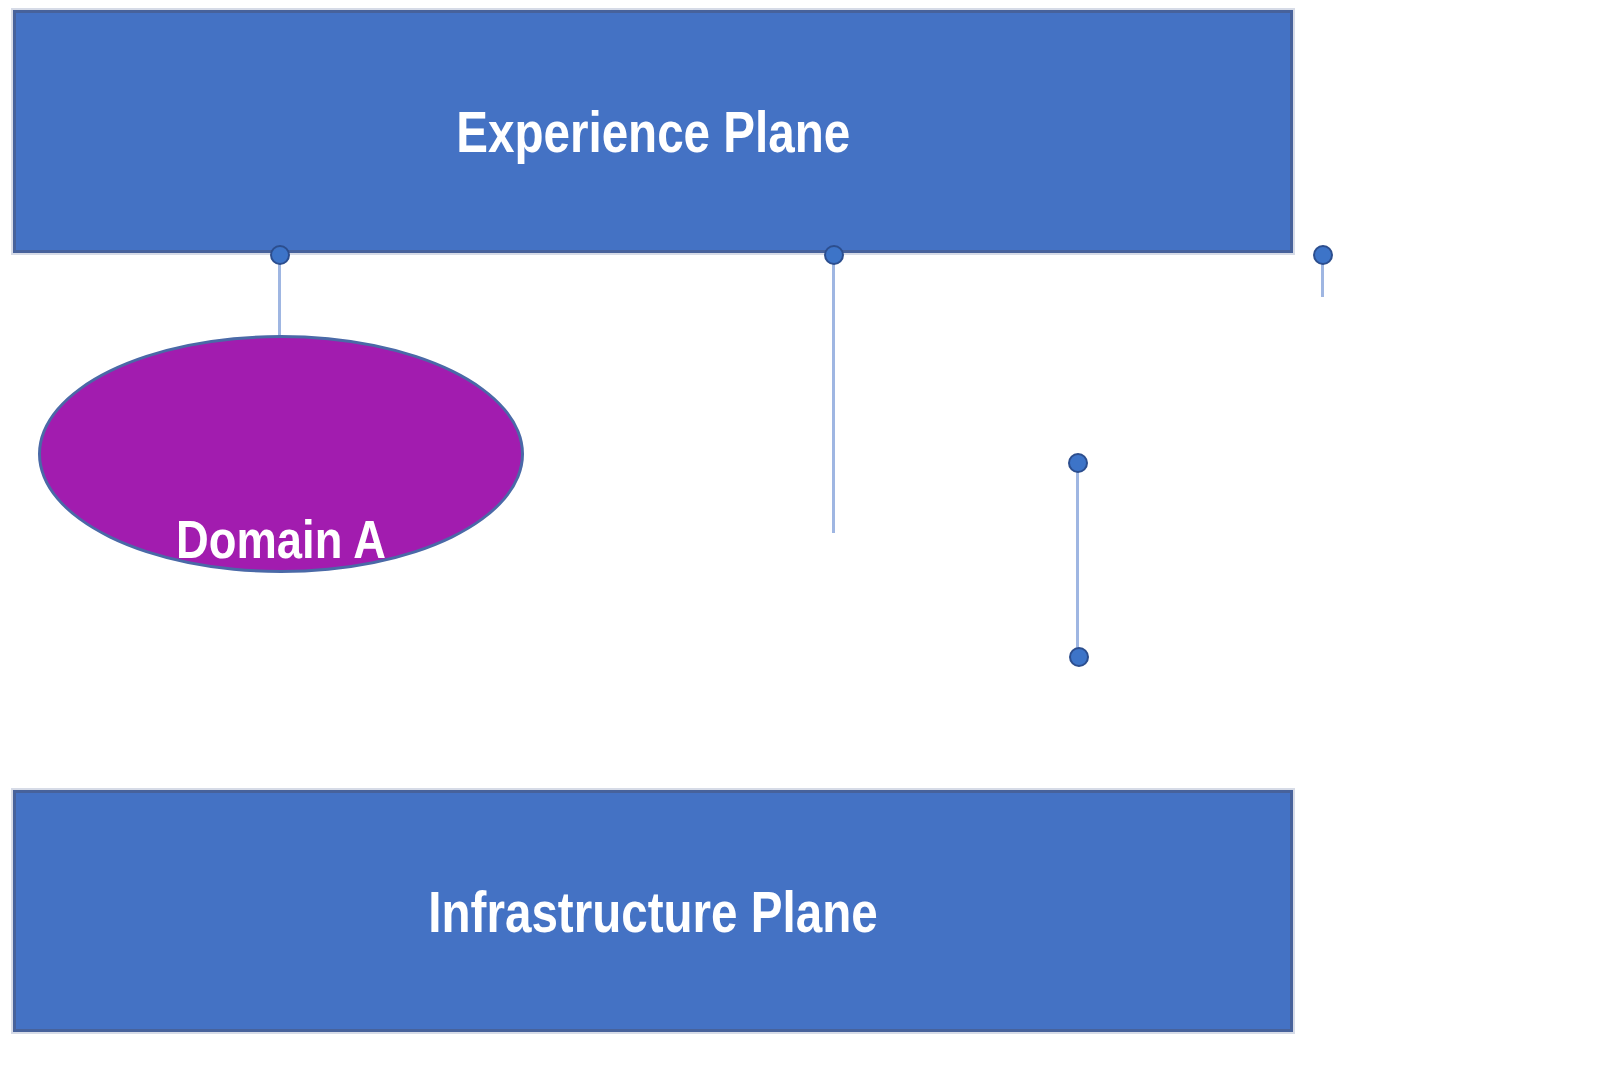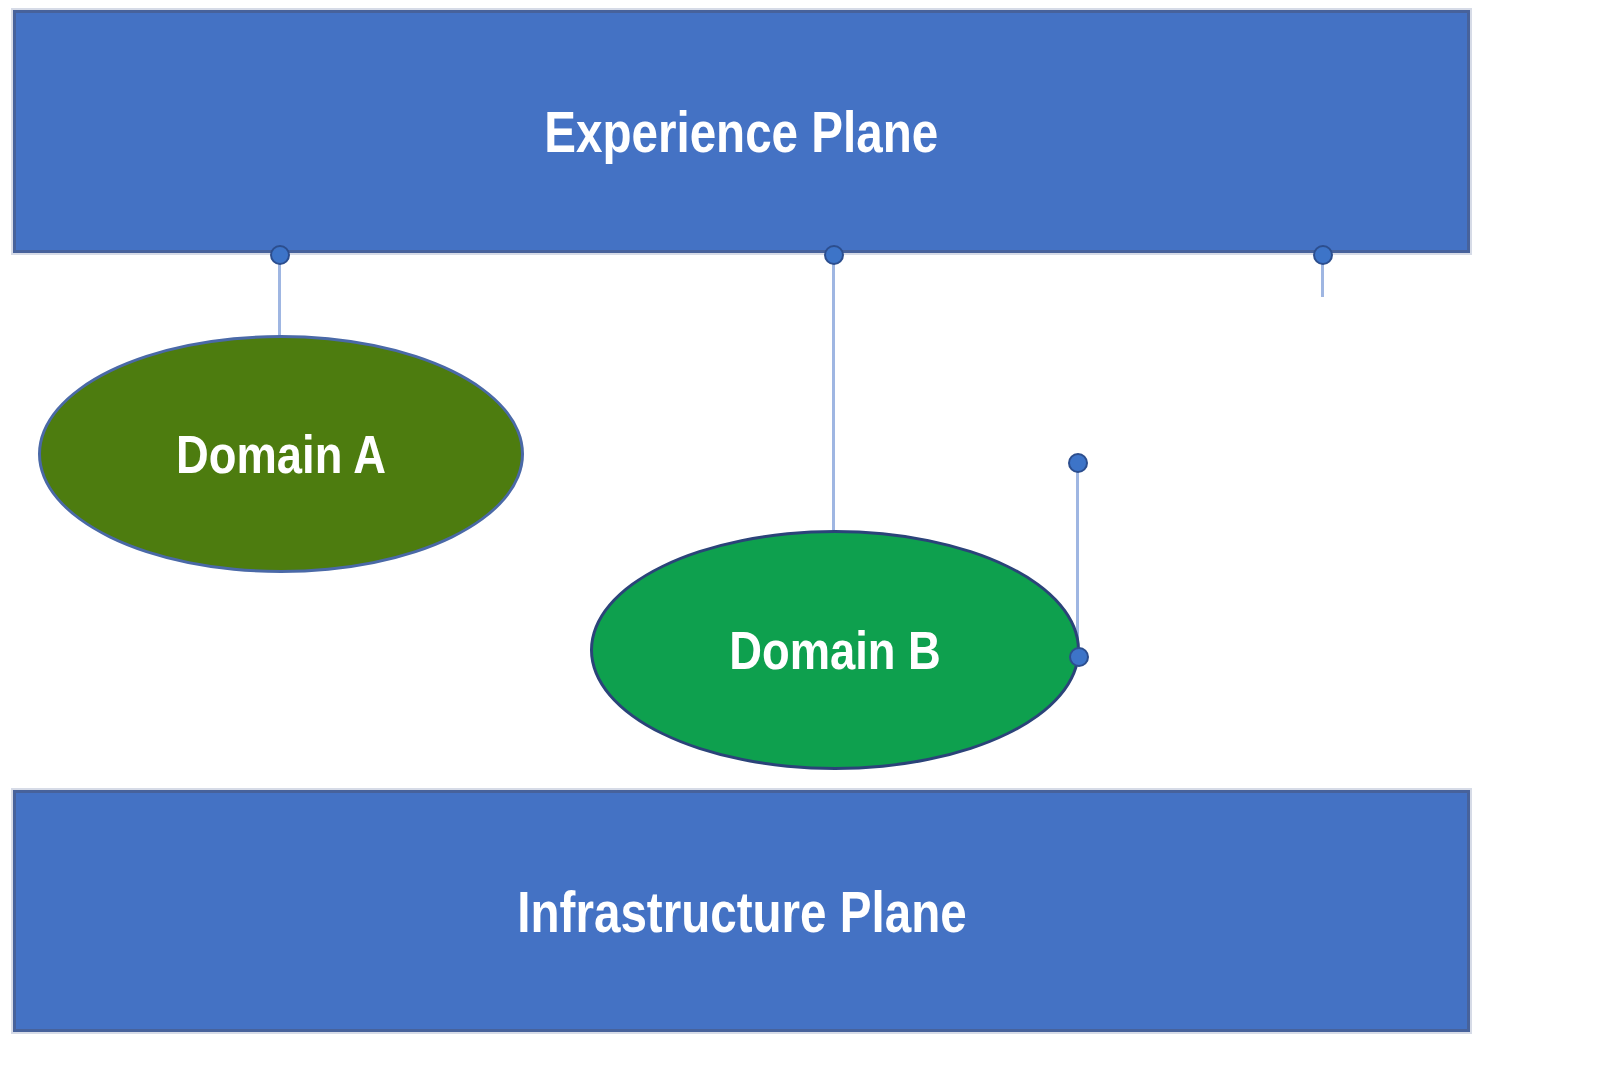--- a/index.html
+++ b/index.html
@@ -7,21 +7,21 @@
     position: relative;
     width: 1600px;
     height: 1075px;
     background: #ffffff;
     overflow: hidden;
     font-family: "Liberation Sans", sans-serif;
   }
   .plane {
     position: absolute;
     left: 13px;
-    width: 1457px;
+    width: 1280px;
     box-sizing: border-box;
     border: 3px solid #47629b;
     box-shadow: 0 0 0 2px #d6dbe7;
     display: flex;
     align-items: center;
     justify-content: center;
     z-index: 1;
   }
   .plane-top { top: 10px; height: 243px; }
   .plane-bottom { top: 790px; height: 242px; }
@@ -88,27 +88,24 @@
 
   <div class="plane plane-bottom" style="background-color: rgb(68, 114, 196);">
     <span class="plane-label">Infrastructure Plane</span>
   </div>
 
   <div class="connector conn-a" style="background-color: rgb(159, 182, 226);"></div>
   <div class="connector conn-b" style="background-color: rgb(159, 182, 226);"></div>
   <div class="connector conn-c" style="background-color: rgb(159, 182, 226);"></div>
   <div class="connector conn-bc" style="background-color: rgb(159, 182, 226);"></div>
 
-  <div class="ellipse ellipse-a" style="background-color: #4d7c0f;">
+  <div class="ellipse ellipse-a" style="background-color: #a21caf; align-items: flex-end;">
     <span class="domain-label">Domain A</span>
   </div>
 
-  <div class="ellipse ellipse-b" style="background-color: rgb(14, 160, 78);">
-    <span class="domain-label">Domain B</span>
-  </div>
 
 
   <div class="dot dot-a" style="background-color: rgb(61, 116, 200);"></div>
   <div class="dot dot-b" style="background-color: rgb(61, 116, 200);"></div>
   <div class="dot dot-c" style="background-color: rgb(61, 116, 200);"></div>
   <div class="dot dot-c-left" style="background-color: rgb(61, 116, 200);"></div>
   <div class="dot dot-b-right" style="background-color: rgb(61, 116, 200);"></div>
 
 </div>
 

